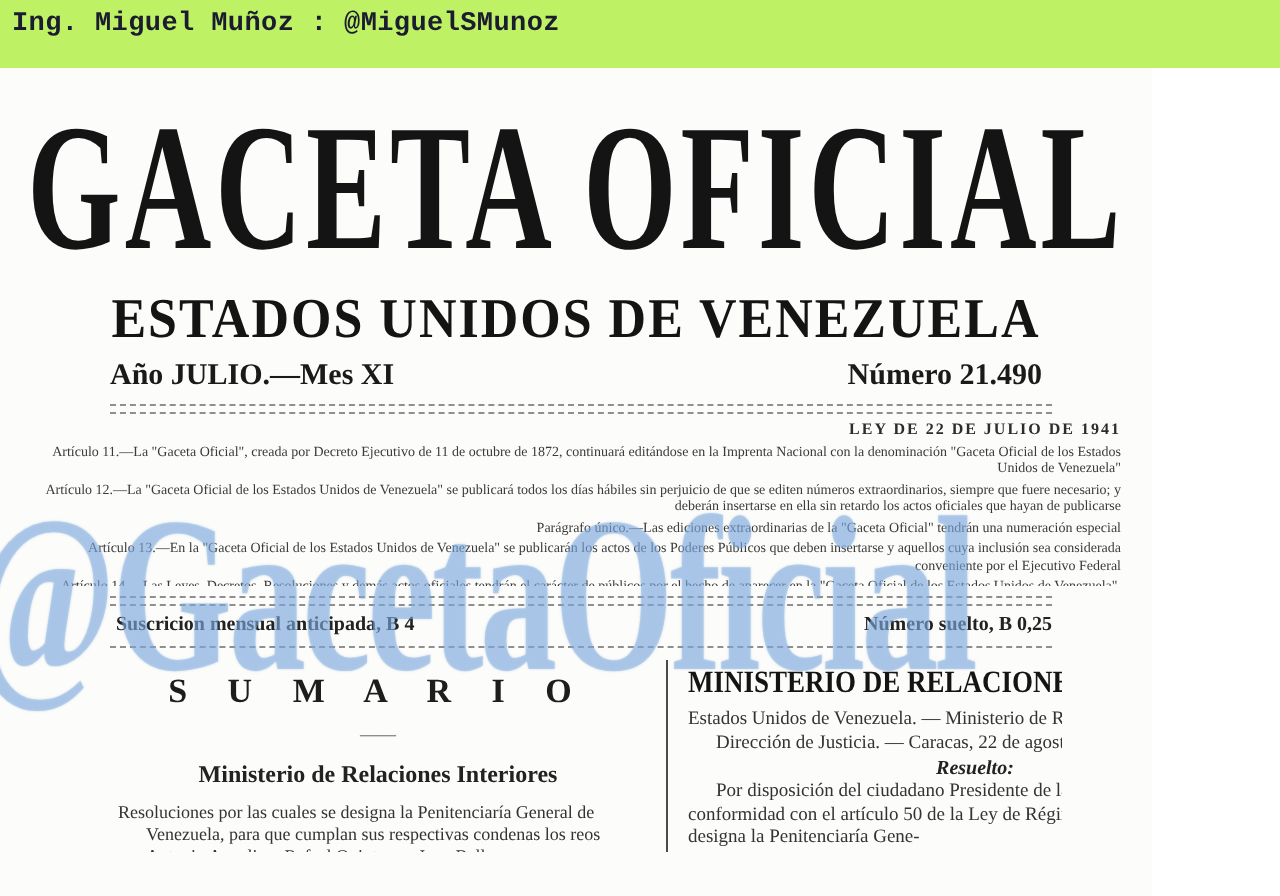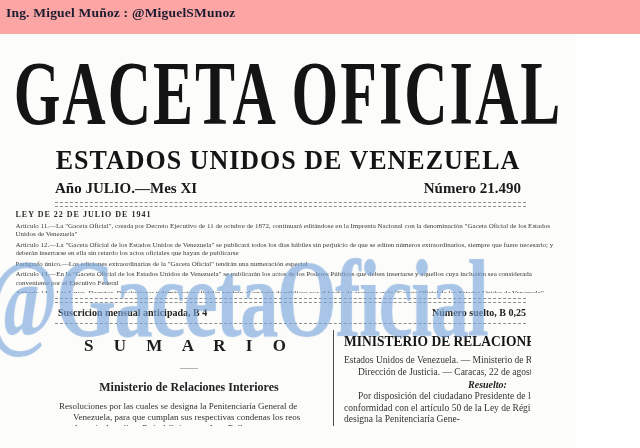--- a/index.html
+++ b/index.html
@@ -2,22 +2,22 @@
 <html><head>
 <meta charset="utf-8">
 <style>
   html,body{margin:0;padding:0;}
   body{
     width:640px;height:448px;overflow:hidden;background:#ffffff;
     font-family:"Liberation Serif", serif;
     -webkit-font-smoothing:antialiased;
   }
   .credit-bar{
-    height:34px;padding:5px 18px 0 6px;box-sizing:border-box;background:#fca5a5;
-    font-family:Liberation Serif, serif;font-weight:bold;font-size:13.5px;
+    height:34px;padding:5px 18px 0 6px;box-sizing:border-box;background:#bef264;
+    font-family:Liberation Mono, monospace;font-weight:bold;font-size:13.5px;
     color:#1c1c30;letter-spacing:0.2px;
   }
   .paper{
     position:relative;width:576px;height:414px;overflow:hidden;
     background:#fcfcfa;color:#1e1e1e;
   }
   
   .title-wrap{
     height:100px;display:flex;align-items:center;justify-content:center;margin-top:10px;
   }
@@ -35,21 +35,21 @@
   .dateline{
     display:flex;justify-content:space-between;align-items:baseline;
     margin:5px 55px 0 55px;font-weight:bold;font-size:15px;color:#1a1a1a;white-space:nowrap;
   }
   .rule{margin:0 50px 0 55px;}
   .rule.double{height:3px;border-top:1px dashed #8f8f8f;border-bottom:1px dashed #8f8f8f;margin-top:5px;}
   .rule.single{border-top:1px dashed #8f8f8f;margin-top:5px;}
   
   .law-block{
     width:545px;margin:4px auto 0 auto;height:82px;overflow:hidden;
-    font-size:7px;line-height:8.5px;color:#3a3a3a;text-align:left;
+    font-size:7px;line-height:8.5px;color:#3a3a3a;text-align:right;
   }
   .law-title{font-weight:bold;font-size:8px;letter-spacing:1px;margin-bottom:2px;color:#2c2c2c;}
   .law-block p{margin:0 0 2px 0;}
   
   .price-row{
     display:flex;justify-content:space-between;margin:4px 50px 0 58px;
     font-weight:bold;font-size:10px;color:#222;text-align:right;
   }
   
   .columns{display:flex;margin:6px 45px 0 55px;height:96px;overflow:hidden;}

